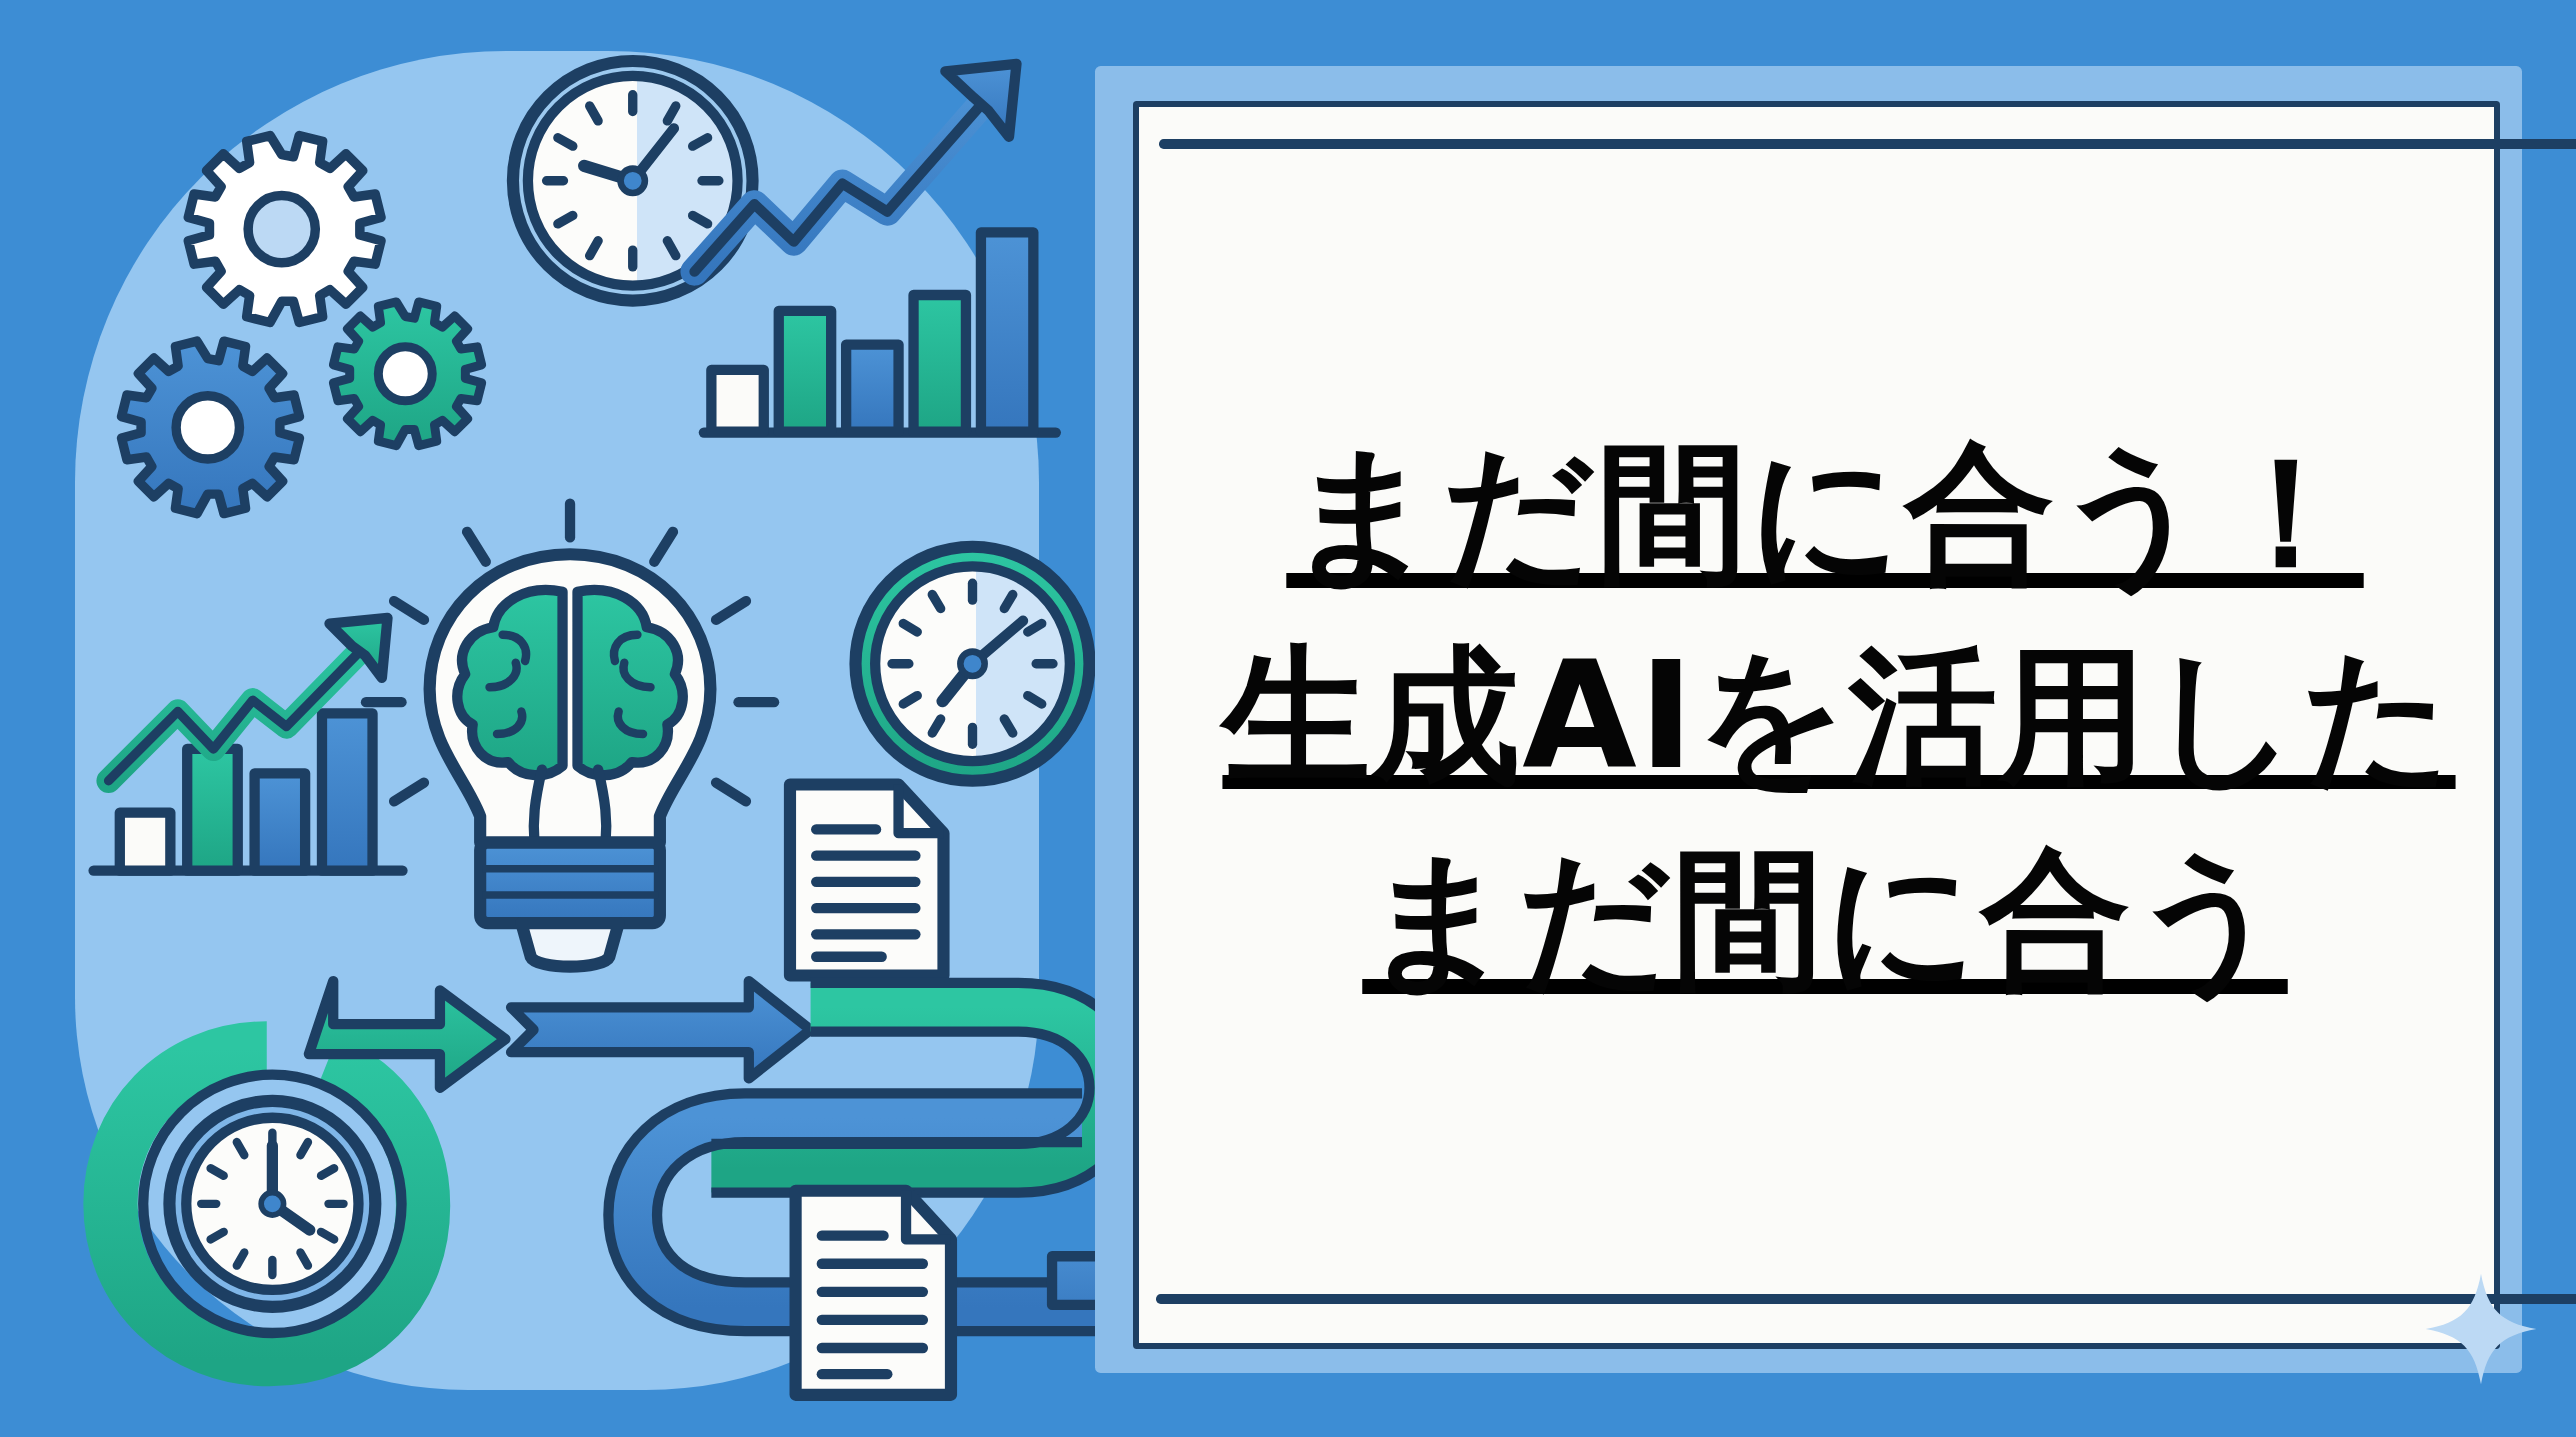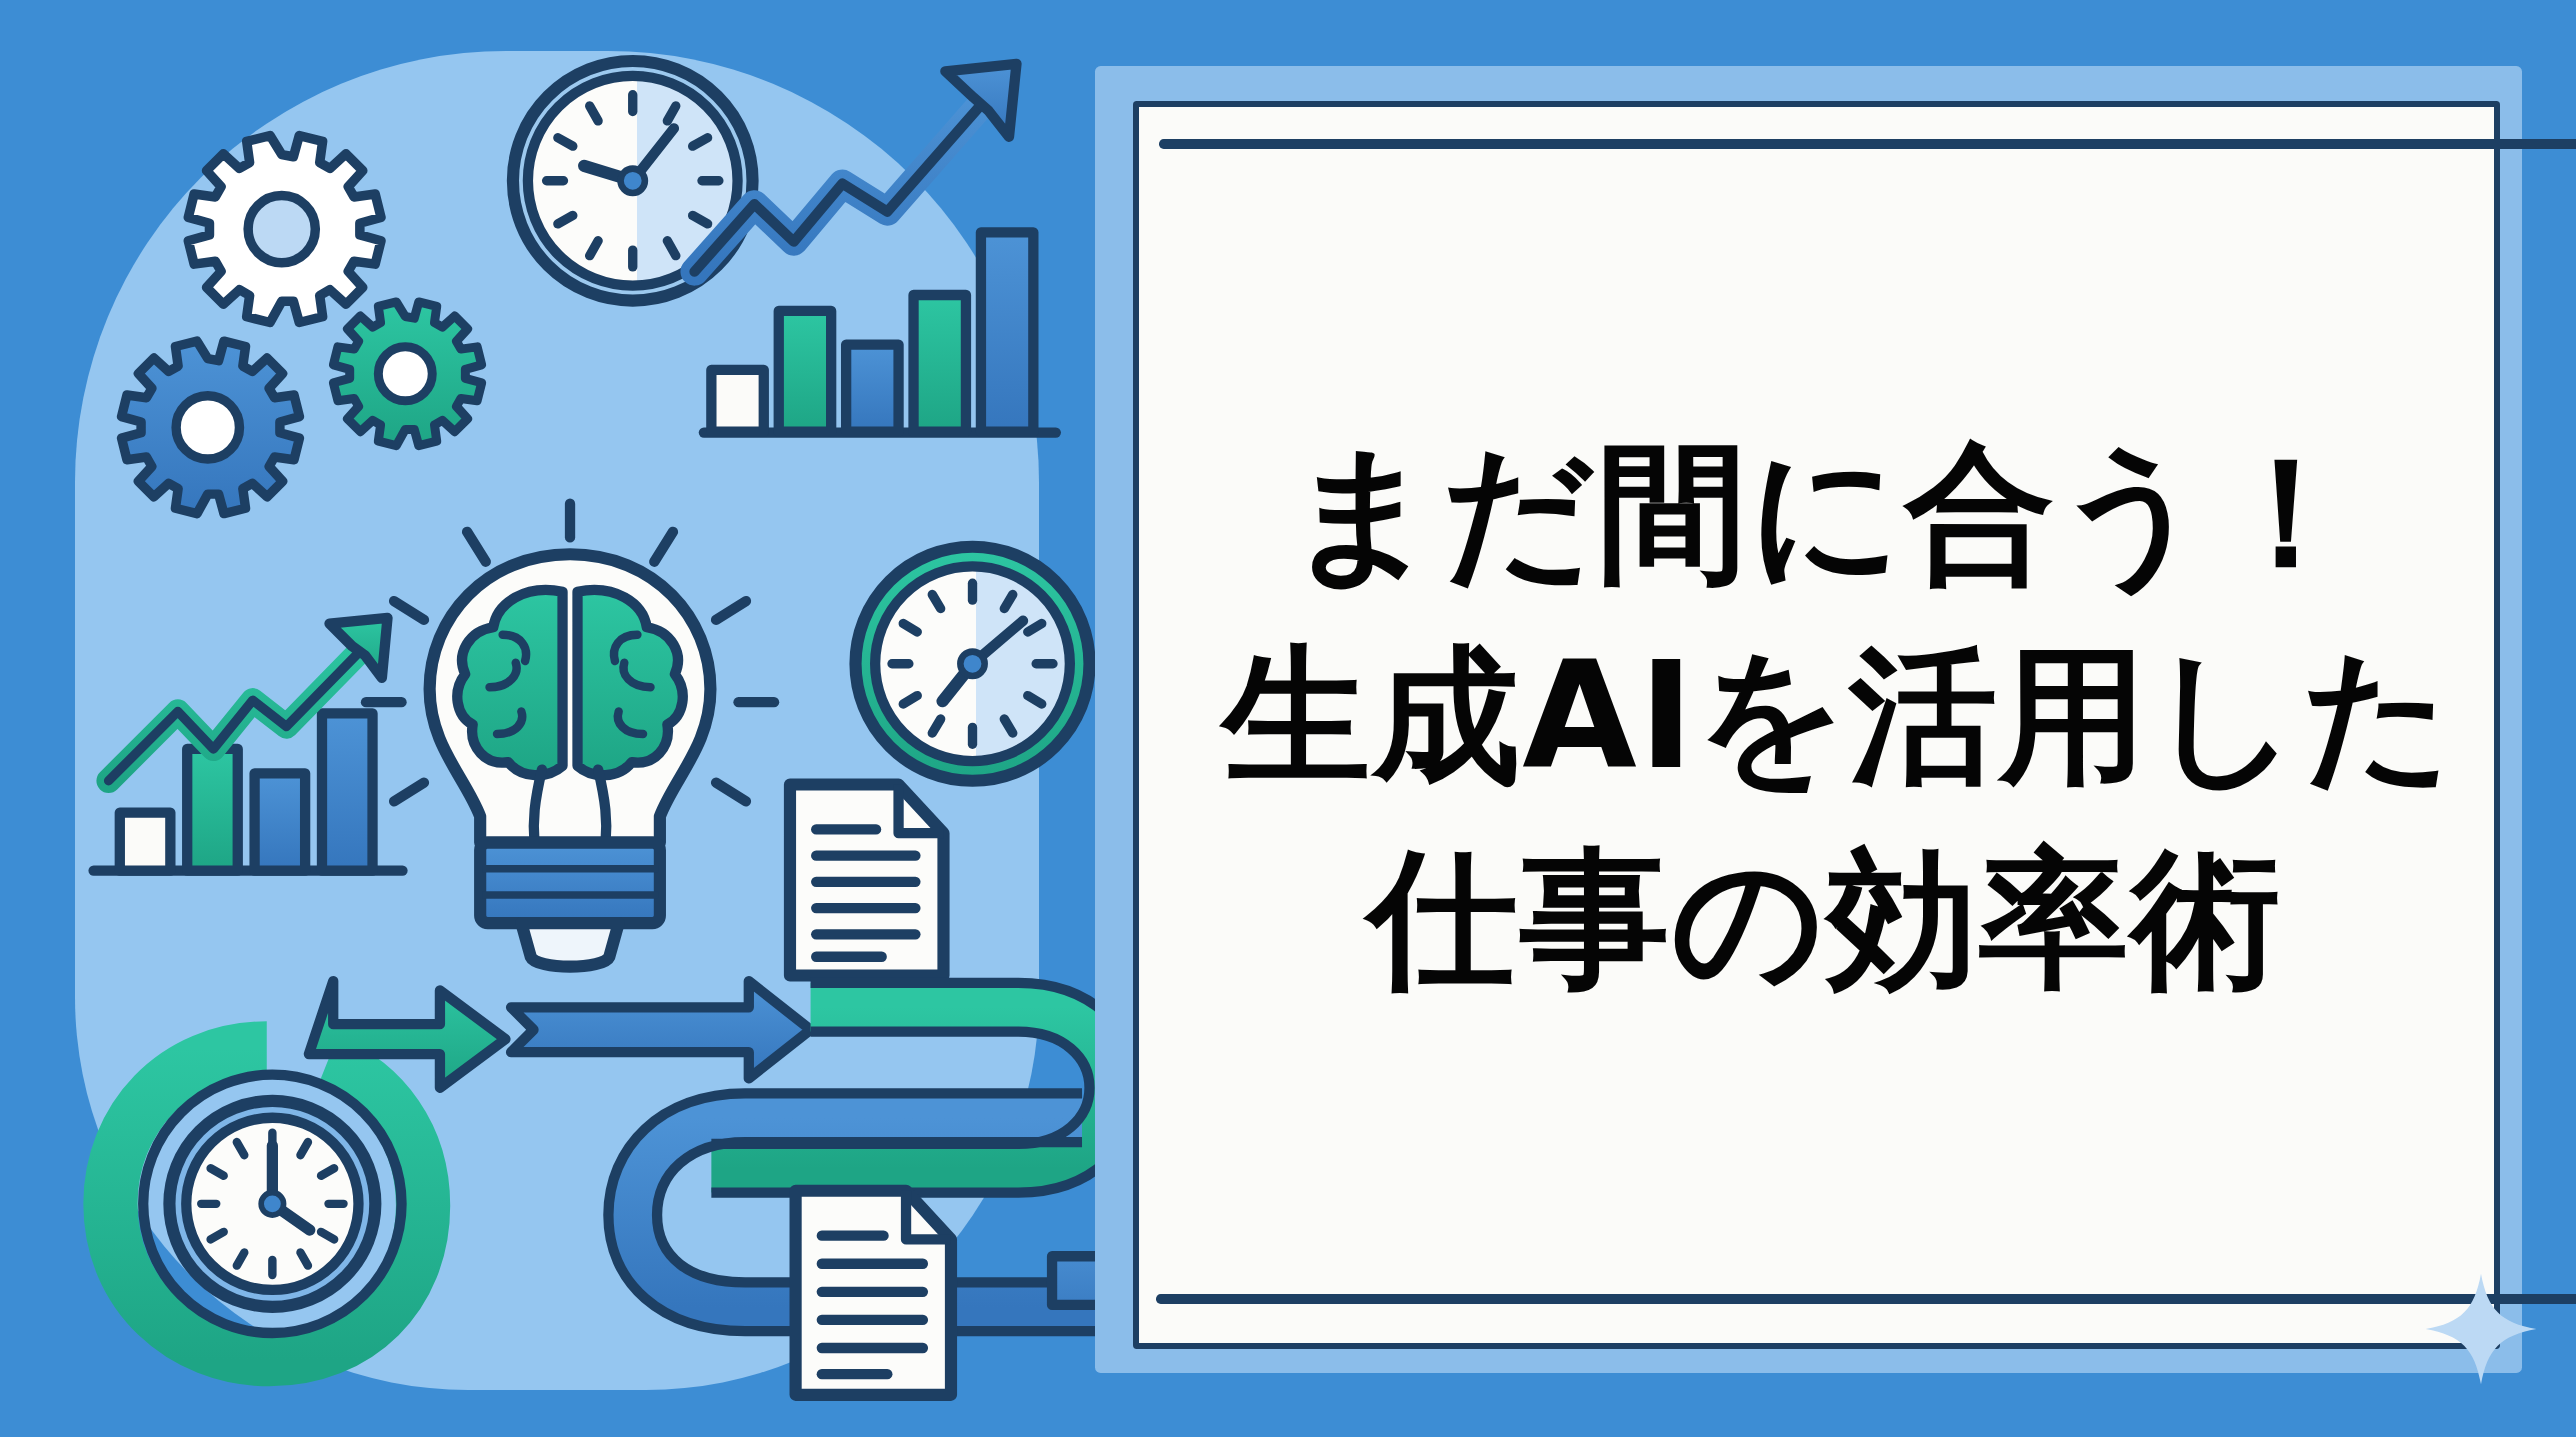--- a/index.html
+++ b/index.html
@@ -29,20 +29,21 @@
   }
   .rule{position:absolute;background:#1d3f63;border-radius:4.7px;height:10.3px;}
   .rule-top{left:1159px;top:139px;width:1432px;}
   .rule-bottom{left:1156px;top:1294px;width:1434px;}
 
   
   .headline{
     position:absolute;left:1137px;top:140px;width:1376px;height:1151px;
     display:flex;flex-direction:column;justify-content:center;align-items:center;
     gap:54px;
+    text-decoration:underline;
   }
   .hl-line{
     color:#050505;
     font-family:"DejaVu Sans","Liberation Sans",sans-serif;
     font-weight:700;
     font-size:148px;
     line-height:1.0;
     letter-spacing:1.9px;
     white-space:nowrap;
     text-align:center;
@@ -318,21 +319,21 @@
   </div>
 
   <div class="frame-band"></div>
   <div class="white-panel"></div>
   <div class="rule rule-top"></div>
   <div class="rule rule-bottom"></div>
 
   <div class="headline">
     <div class="hl-line hl-1">まだ間に合う！</div>
     <div class="hl-line hl-2">生成AIを活用した</div>
-    <div class="hl-line hl-3">仕事の効率術</div>
+    <div class="hl-line hl-3">まだ間に合う</div>
   </div>
 
   <svg class="sparkle" viewBox="0 0 130 130">
     <path d="M65,6 C72,44 86,58 124,65 C86,72 72,86 65,124 C58,86 44,72 6,65 C44,58 58,44 65,6 Z" fill="#bcd9f4"></path>
   </svg>
 
 </div>
 
 
 </body></html>

